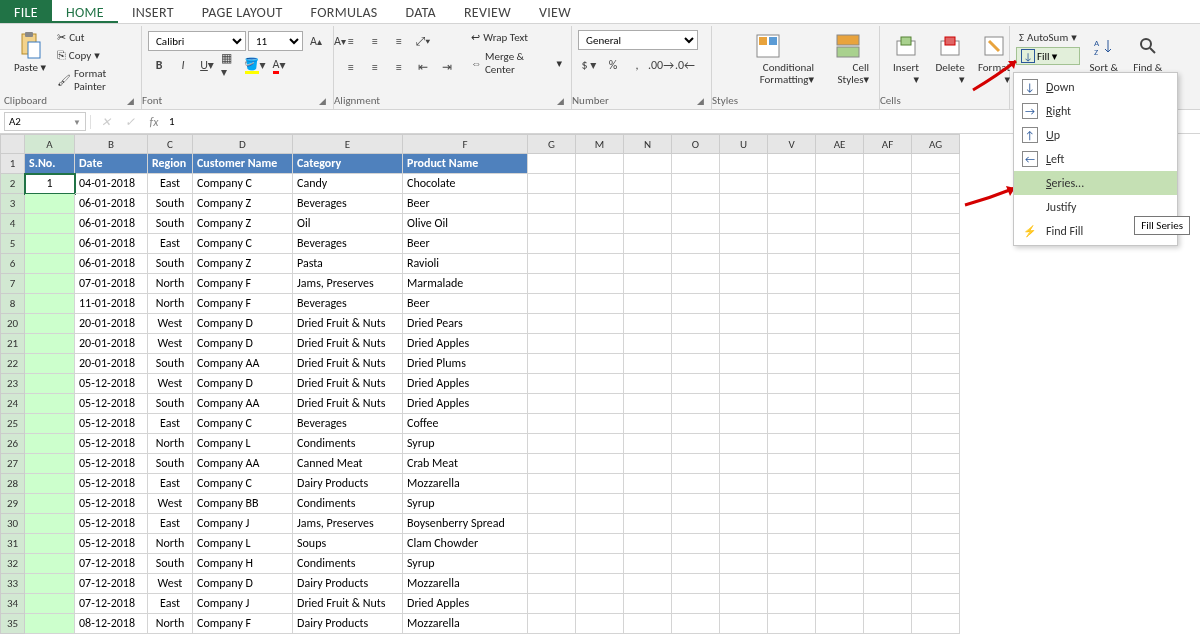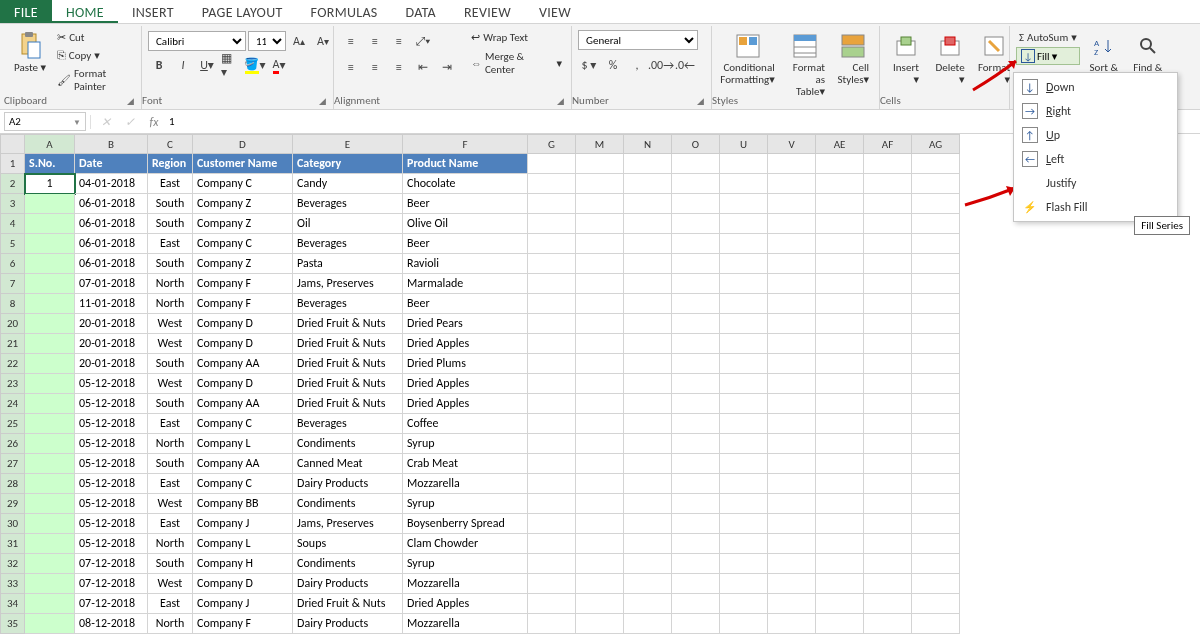--- a/index.html
+++ b/index.html
@@ -112,21 +112,21 @@
       </div>
     </div>
     <div class="group-label">Clipboard</div>
     <div class="dialog-launch">◢</div>
   </div>
 
   <div class="group" style="width:192px">
     <div class="group-body col" style="padding-top:2px">
       <div class="row">
         <select class="ctl" style="width:98px"><option>Calibri</option></select>
-        <select class="ctl" style="width:38px"><option>11</option></select>
+        <select class="ctl" style="width:55px"><option>11</option></select>
         <div class="icon-btn">A<sup>▴</sup></div>
         <div class="icon-btn">A<sup>▾</sup></div>
       </div>
       <div class="row">
         <div class="icon-btn">
             <b>B</b>
           </div>
         <div class="icon-btn">
             <i>I</i>
           </div>
@@ -188,31 +188,20 @@
     <div class="group-body">
       <div class="btn-lg" style="min-width:56px">
         <div class="ico">
             <svg width="26" height="26">
               <rect x="2" y="2" width="22" height="22" fill="#fff" stroke="#888"></rect>
               <rect x="4" y="4" width="8" height="8" fill="#e8a33d"></rect>
               <rect x="14" y="4" width="8" height="8" fill="#5b9bd5"></rect>
             </svg>
           </div>
         <div class="lbl"><span>Conditional Formatting</span>▾</div>
-      </div>
-      <div class="btn-lg" style="min-width:48px">
-        <div class="ico">
-            <svg width="26" height="26">
-              <rect x="2" y="2" width="22" height="22" fill="#fff" stroke="#888"></rect>
-              <rect x="2" y="2" width="22" height="6" fill="#5b9bd5"></rect>
-              <line x1="2" y1="14" x2="24" y2="14" stroke="#888"></line>
-              <line x1="2" y1="20" x2="24" y2="20" stroke="#888"></line>
-            </svg>
-          </div>
-        <div class="lbl"><span>Format as Table</span>▾</div>
       </div>
       <div class="btn-lg" style="min-width:40px">
         <div class="ico">
             <svg width="26" height="26">
               <rect x="2" y="2" width="22" height="10" fill="#e8a33d" stroke="#888"></rect>
               <rect x="2" y="14" width="22" height="10" fill="#a9d18e" stroke="#888"></rect>
             </svg>
           </div>
         <div class="lbl"><span>Cell Styles</span>▾</div>
       </div>
@@ -769,27 +758,31 @@
       <span><u>R</u><span>ight</span></span>
     </div>
   <div class="fill-item">
       <span class="fi-icon">↑</span>
       <span><u>U</u><span>p</span></span>
     </div>
   <div class="fill-item">
       <span class="fi-icon">←</span>
       <span><u>L</u><span>eft</span></span>
     </div>
+  <div class="fill-item hover">
+      <span class="fi-icon noborder"></span>
+      <span><u>S</u><span>eries...</span></span>
+    </div>
   <div class="fill-item">
       <span class="fi-icon noborder"></span>
       <span>Justify</span>
     </div>
   <div class="fill-item">
       <span class="fi-icon noborder">⚡</span>
-      <span>Flash Fill</span>
+      <span>Find Fill</span>
     </div>
 </div>
 <div class="tooltip">Fill Series</div>
 
 <div class="arrow" style="top:55px;left:968px">
   <svg width="60" height="40">
       <path d="M5 35 Q30 20 48 6" stroke="#d40000" stroke-width="3" fill="none"></path>
       <path d="M48 6 L40 6 L46 14 Z" fill="#d40000"></path>
     </svg>
 </div>

